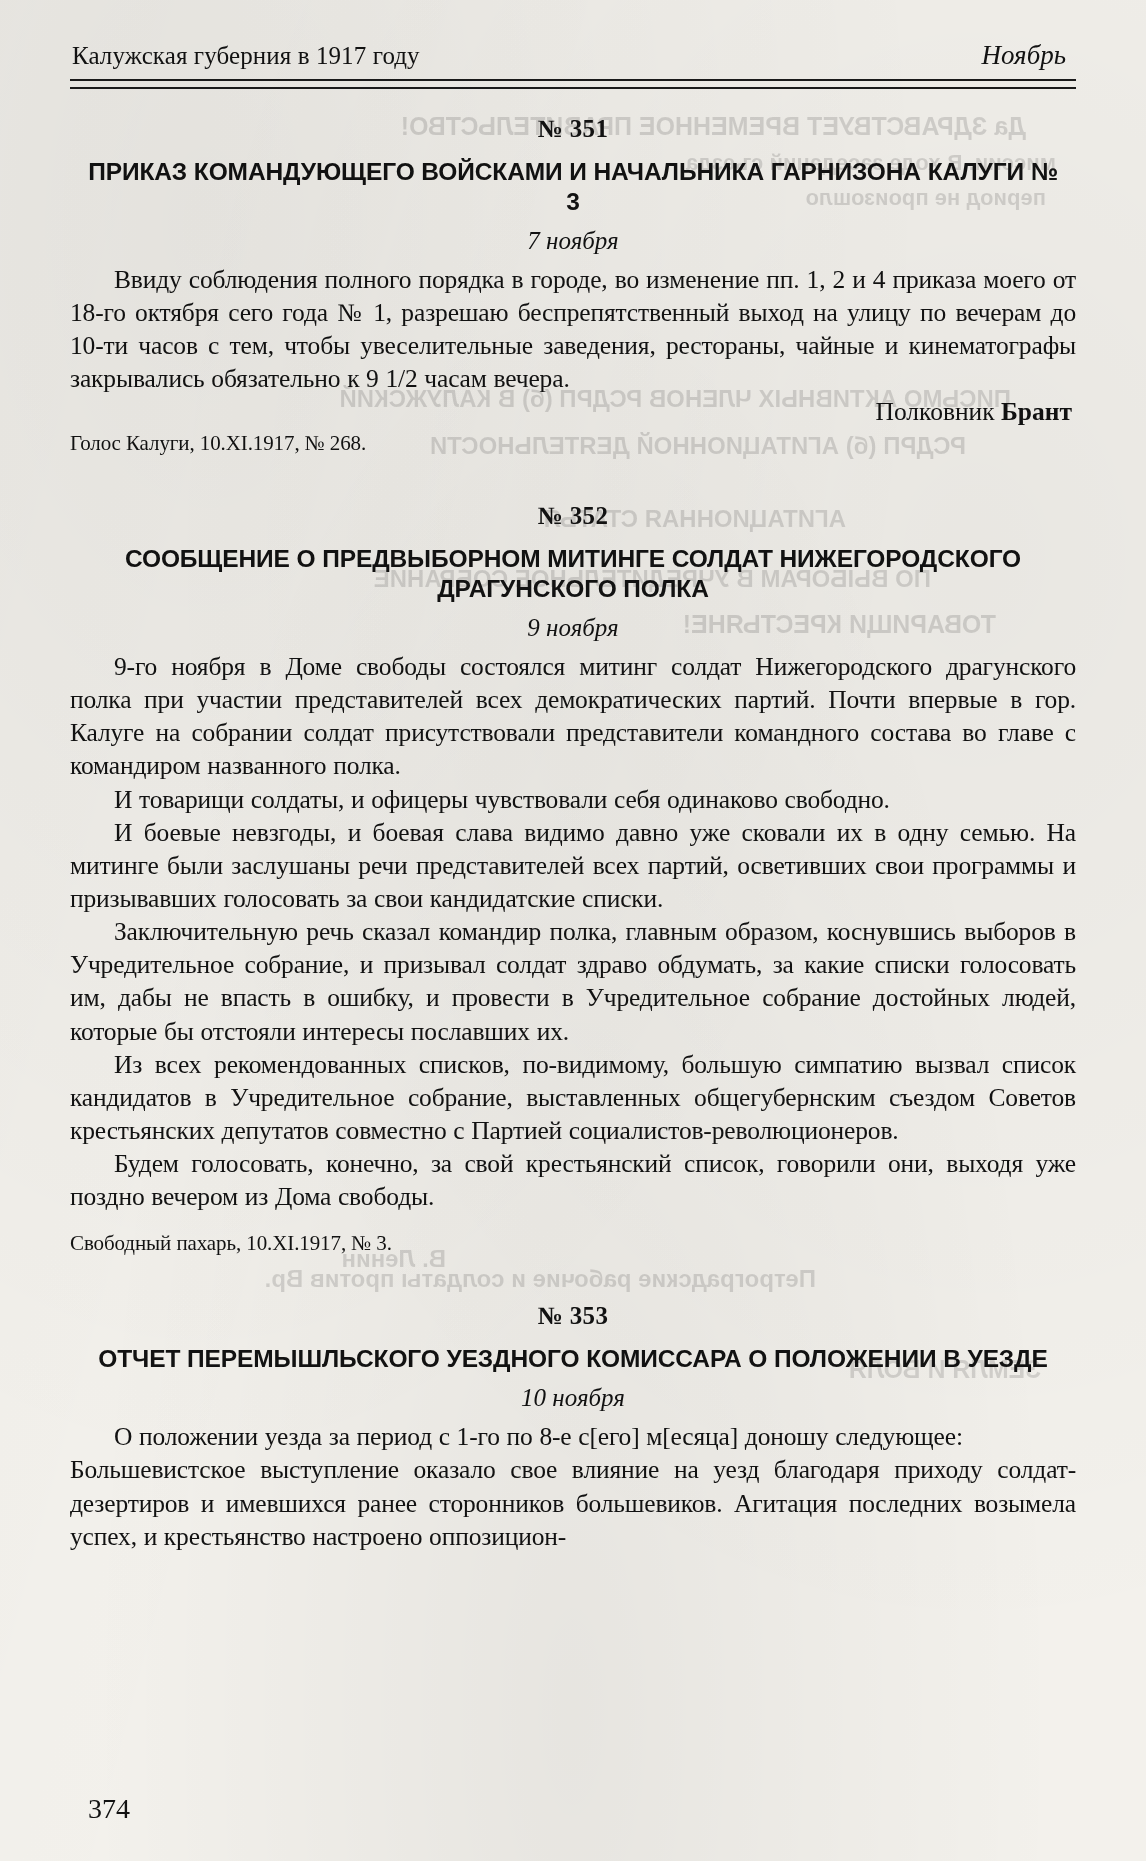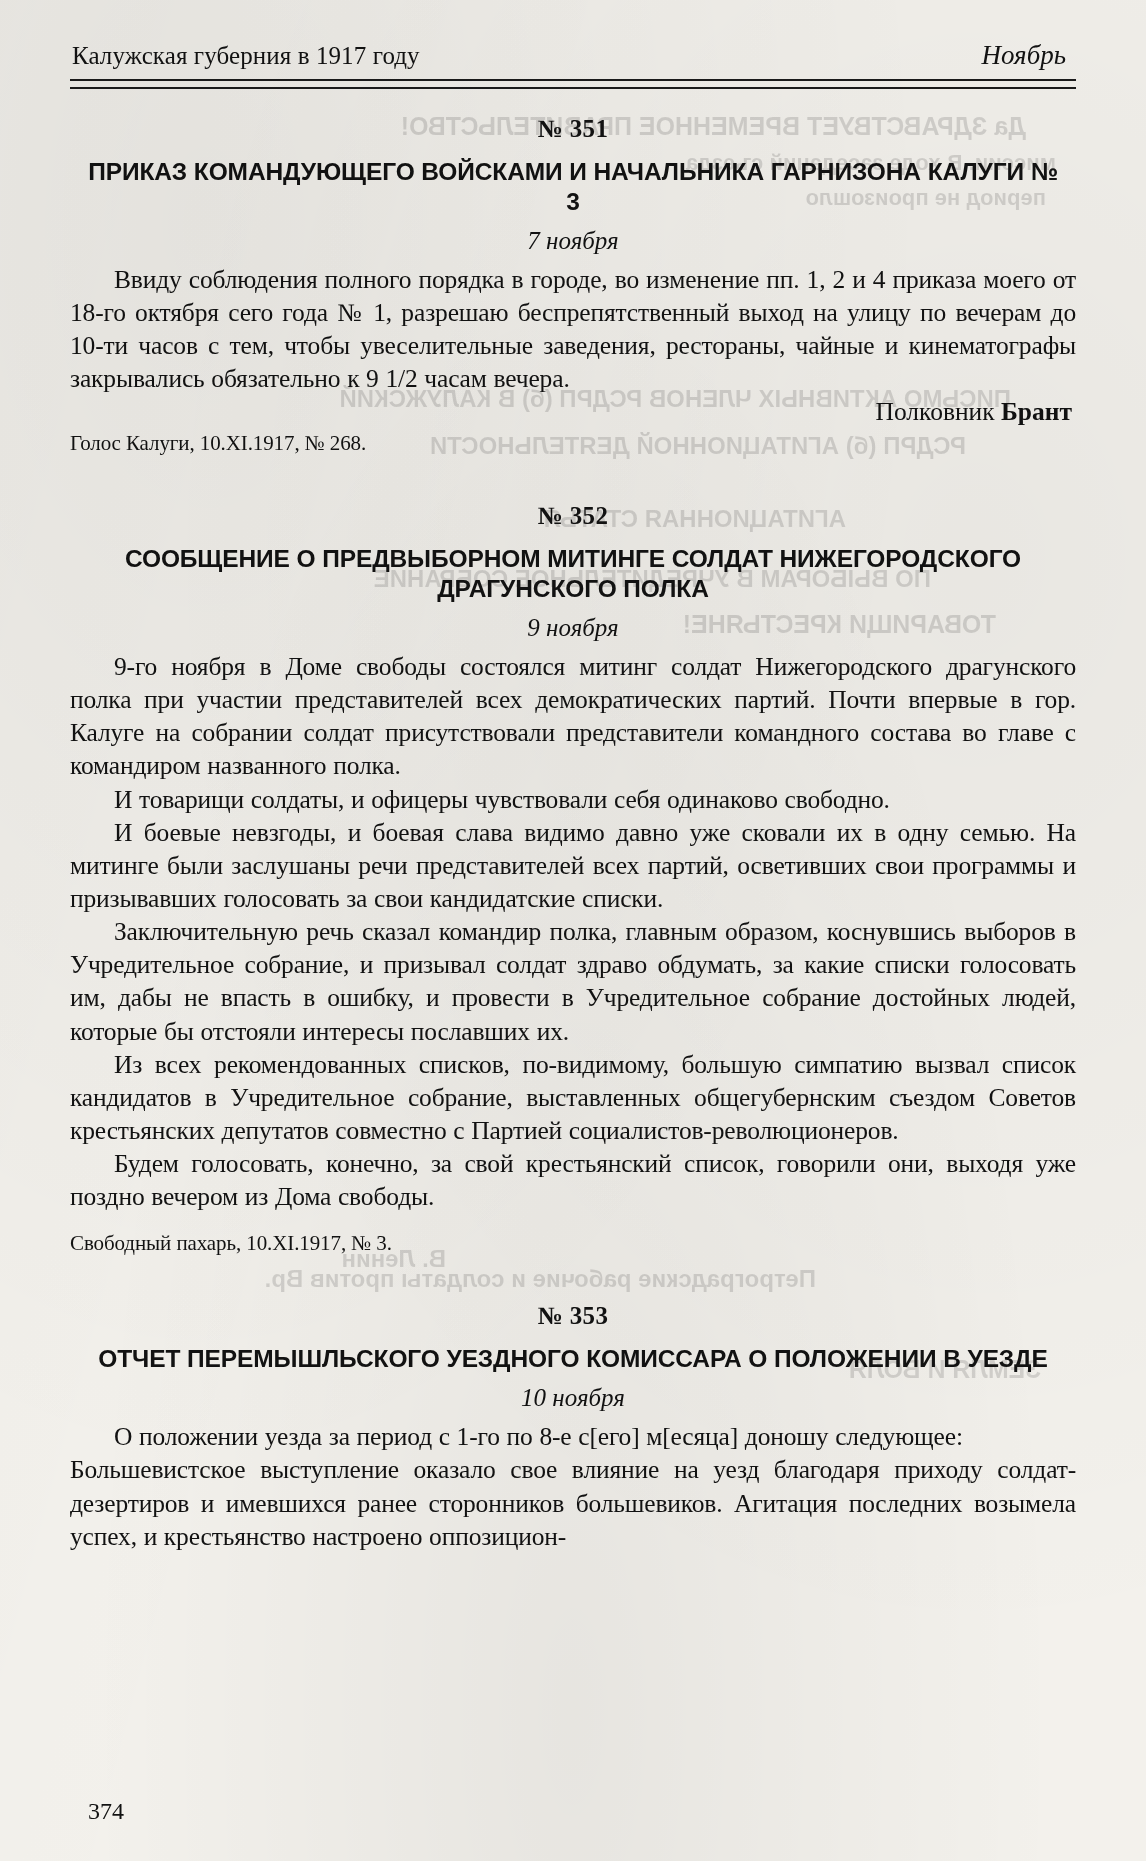--- a/index.html
+++ b/index.html
@@ -104,21 +104,21 @@
     font-size: 21px;
     margin-top: 4px;
     letter-spacing: -0.1px;
   }
   .gap-lg { height: 40px; }
   .gap-sm { height: 14px; }
   .pagenum {
     position: absolute;
     left: 88px;
     bottom: 36px;
-    font-size: 24px;
+    font-size: 28px;
     font-family: "Liberation Serif", serif;
     z-index: 4;
   }
   
   .ghost {
     position: absolute;
     inset: 0;
     z-index: 1;
     opacity: 0.13;
     color: #000;

